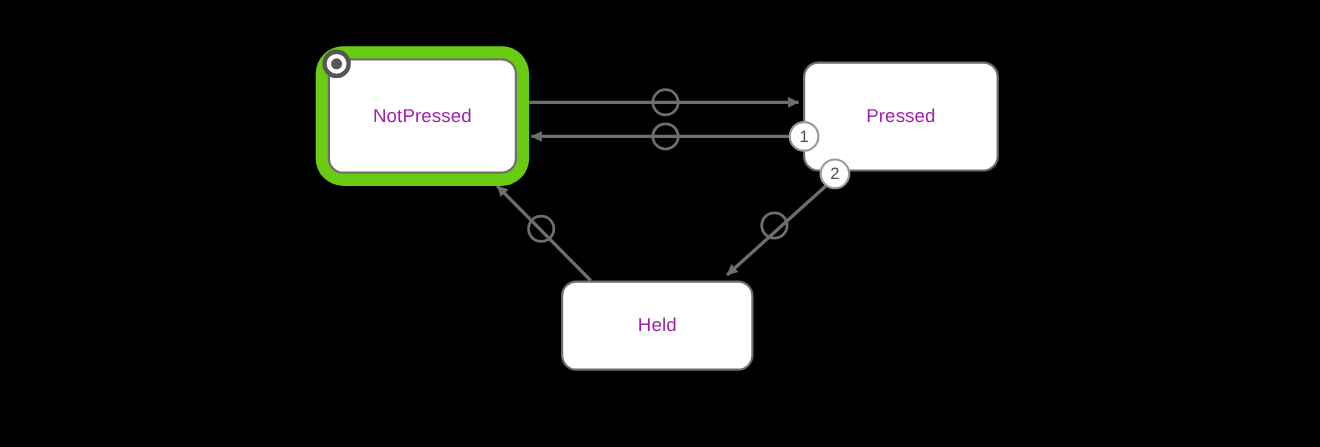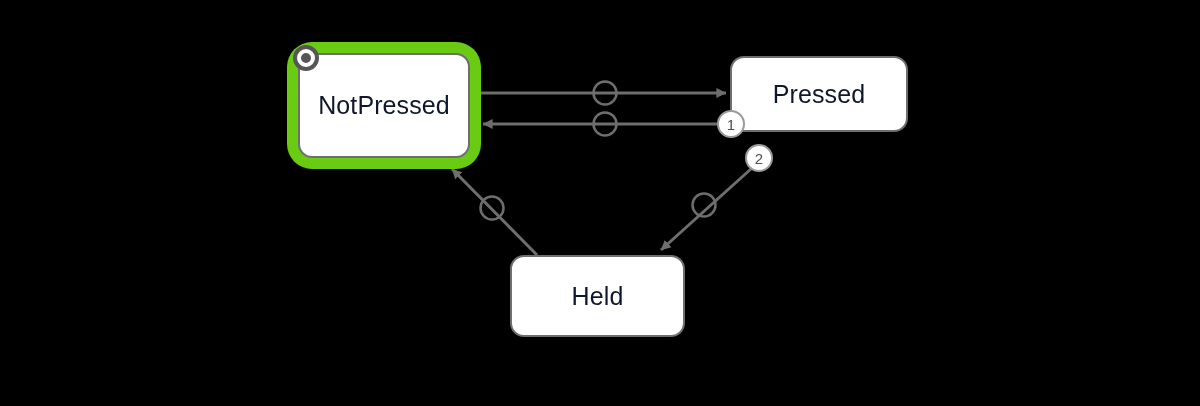--- a/index.html
+++ b/index.html
@@ -35,23 +35,23 @@
     border-radius: 14px;
     display: flex;
     align-items: center;
     justify-content: center;
   }
   .state-node.highlighted {
     box-shadow: 0 0 0 11px var(--glow, #6ACC12);
   }
   .state-label {
     font-family: "Liberation Sans", sans-serif;
-    font-size: 25px;
+    font-size: 17px;
     font-weight: 400;
-    color: #0f172a;
+    color: #a21caf;
     letter-spacing: 0.1px;
     white-space: nowrap;
   }
   .initial-marker {
     position: absolute;
     width: 26px;
     height: 26px;
     border-radius: 50%;
     background: #565656;
     border: 4px solid #565656;
@@ -120,21 +120,21 @@
   </svg>
 
   <div class="state-node highlighted" id="node-not-pressed" style="left:298px; top:53px; width:172px; height:105px; --glow:#6ACC12; z-index:4;">
     <span class="state-label">NotPressed</span>
   </div>
 
   <div class="initial-marker" style="left:293px; top:45px;">
     <span class="inner-ring"></span>
   </div>
 
-  <div class="state-node" id="node-pressed" style="left:730px; top:56px; width:178px; height:76px; z-index:4;">
+  <div class="state-node" id="node-pressed" style="left:730px; top:56px; width:178px; height:100px; z-index:4;">
     <span class="state-label">Pressed</span>
   </div>
 
   <div class="state-node" id="node-held" style="left:510px; top:255px; width:175px; height:82px; z-index:4;">
     <span class="state-label">Held</span>
   </div>
 
   <div class="badge" style="left:717px; top:110px;">
     <span>1</span>
   </div>

